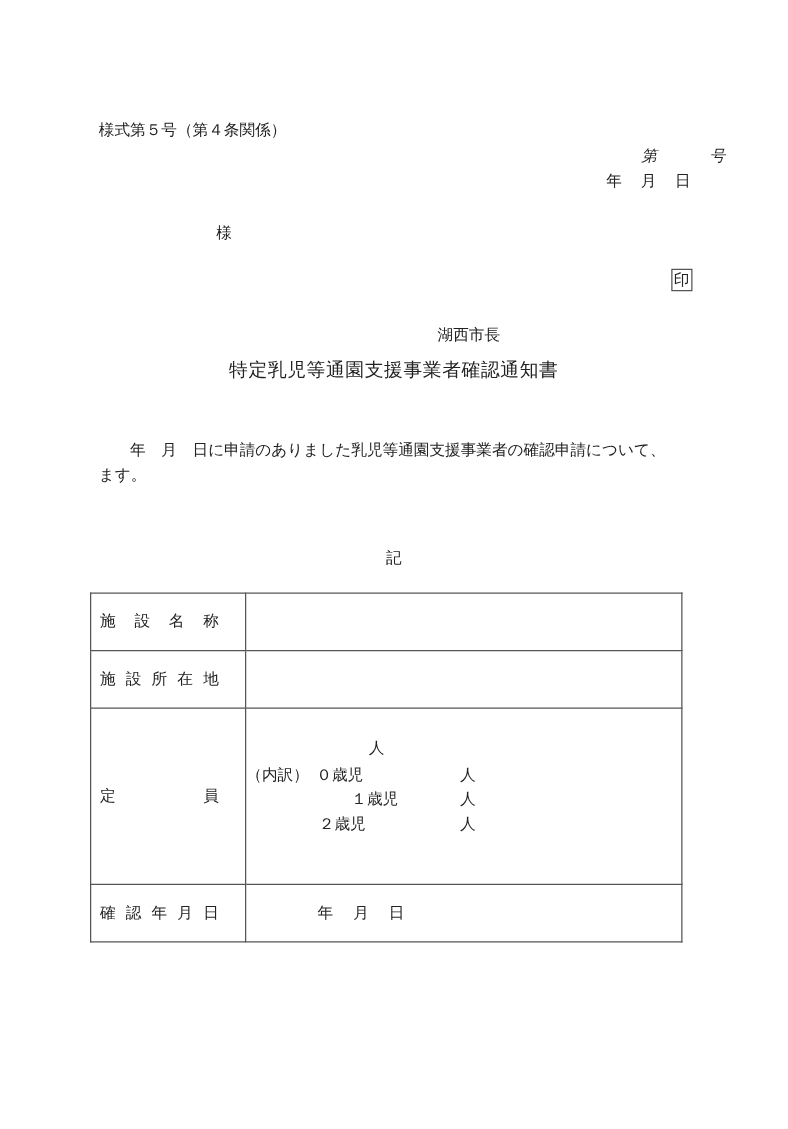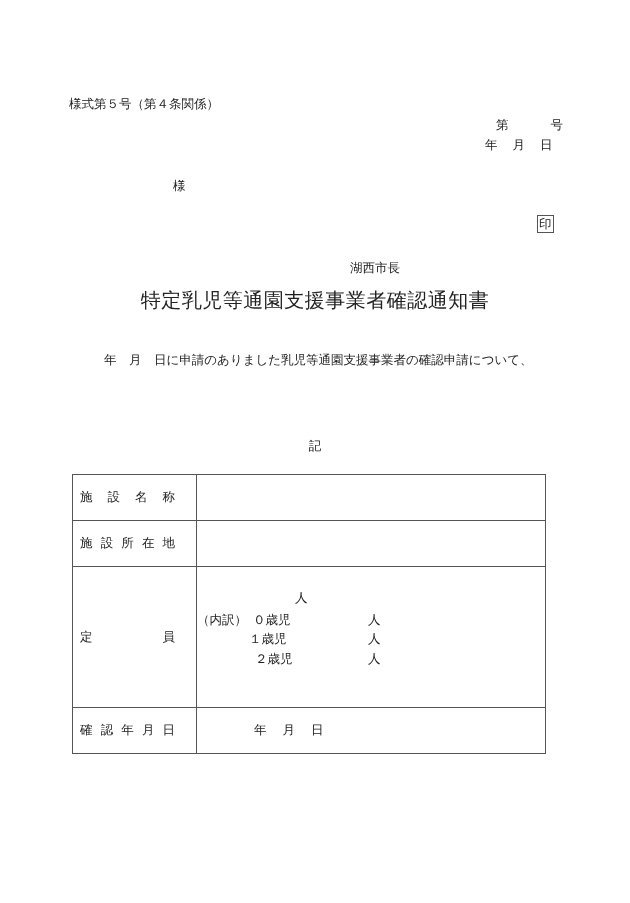--- a/index.html
+++ b/index.html
@@ -1,28 +1,28 @@
 <!DOCTYPE html>
 <html><head>
 <meta charset="utf-8">
 <style>
   html, body { margin: 0; padding: 0; }
   body {
     width: 630px; height: 903px; background: #ffffff; position: relative; overflow: hidden;
     font-family: "DejaVu Serif", "Liberation Serif", serif; color: #222; font-size: 12.5px;
   }
   .abs { position: absolute; white-space: nowrap; }
-  .form-no { left: 69px; top: 96px; }
-  .num-line { left: 496px; top: 117px; }
+  .form-no { left: 79px; top: 96px; }
+  .num-line { left: 513px; top: 117px; font-style: italic; }
   .date-line { left: 485px; top: 137px; }
   .num-line span, .date-line span { display: inline-block; }
   .recipient { left: 173px; top: 178px; }
   .issuer { left: 350px; top: 216px; margin-top: 44px; }
   .seal { left: 537px; top: 215px; border: 1px solid #555; padding: 0 1px; line-height: 16px; font-size: 12.5px; }
-  .title { left: 0; width: 630px; text-align: center; top: 287px; font-size: 20px; letter-spacing: 0.5px; }
+  .title { left: 0; width: 630px; text-align: center; top: 287px; font-size: 15px; letter-spacing: 0.5px; }
   .body-text { left: 79px; top: 350px; width: 480px; line-height: 20px; white-space: normal; }
   .body-text p { margin: 0; font-family: Liberation Serif, serif; }
   .ki { left: 0; width: 630px; text-align: center; top: 438px; }
   table.info {
     position: absolute; left: 72px; top: 474px; width: 474px; border-collapse: collapse;
   }
   table.info td { border: 1px solid #555; padding: 0; vertical-align: middle; }
   td.lbl { width: 109px; padding-left: 7px !important; padding-right: 7px !important; }
   .lbl-spread { display: flex; justify-content: space-between; width: 95px; }
   .r1 { height: 46px; } .r2 { height: 46px; } .r3 { height: 140px; } .r4 { height: 46px; }
@@ -43,20 +43,21 @@
 </div>
 
 <div class="abs recipient">様</div>
 <div class="abs issuer">湖西市長</div>
 <div class="abs seal">印</div>
 
 <div class="abs title">特定乳児等通園支援事業者確認通知書</div>
 
 <div class="abs body-text">
   <p>　　年　月　日に申請のありました乳児等通園支援事業者の確認申請について、</p>
+  <p>ます。</p>
 </div>
 
 <div class="abs ki">記</div>
 
 <table class="info">
   <tbody>
       <tr class="r1">
     <td class="lbl">
       <div class="lbl-spread">
         <span>施</span>
@@ -85,21 +86,21 @@
         <span>定</span>
         <span>員</span>
       </div>
     </td>
     <td>
       <div class="cap-box">
         <span class="abs" style="left:98px;top:23px">人</span>
         <span class="abs" style="left:0;top:45px">（内訳）</span>
         <span class="abs" style="left:56px;top:45px">０歳児</span>
         <span class="abs" style="left:171px;top:45px">人</span>
-        <span class="abs" style="left:52px;top:64px">１歳児</span>
+        <span class="abs" style="left:84px;top:64px">１歳児</span>
         <span class="abs" style="left:171px;top:64px">人</span>
         <span class="abs" style="left:58px;top:84px">２歳児</span>
         <span class="abs" style="left:171px;top:84px">人</span>
       </div>
     </td>
   </tr>
   <tr class="r4">
     <td class="lbl">
       <div class="lbl-spread">
         <span>確</span>

